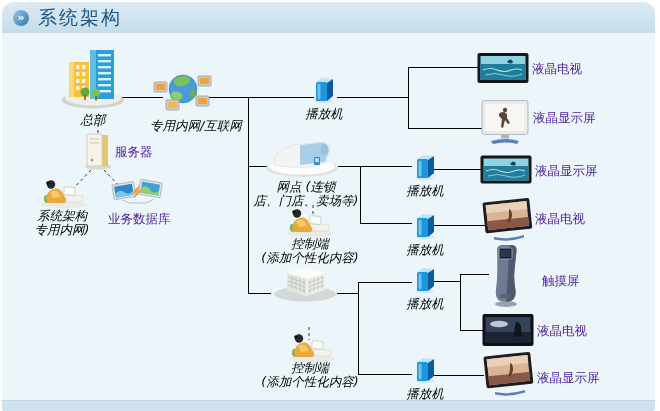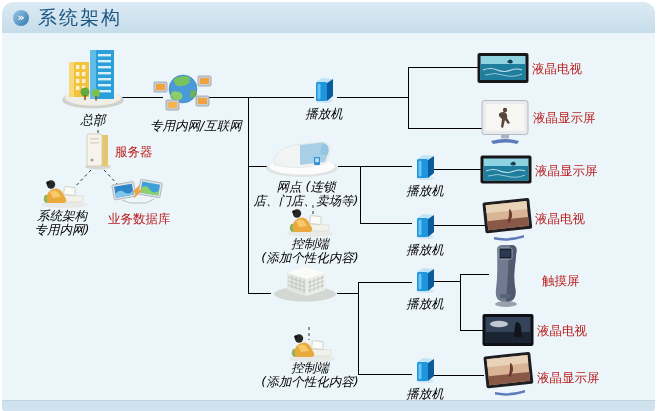--- a/index.html
+++ b/index.html
@@ -14,21 +14,21 @@
               background:linear-gradient(135deg,#9cc8e6,#2e77ad);color:#fff;
               font-size:11px;font-weight:bold;line-height:15px;text-align:center;
               margin-right:9px;flex:0 0 auto;}
   .page-title{color:#1b5583;font-size:19px;font-weight:normal;letter-spacing:2px;}
   .footer{position:absolute;left:0;right:0;bottom:0;height:10px;background:#cfe2ee;
           border-top:1px solid #bdd6e5;border-radius:0 0 3px 3px;}
   .canvas{position:absolute;left:0;top:0;width:660px;height:411px;}
   .lines{position:absolute;left:0;top:0;z-index:1;}
   .node{position:absolute;z-index:2;text-align:center;}
   .abs{position:absolute;z-index:2;}
-  .lbl{font-size:12.5px;line-height:13.5px;color:#b91c1c;white-space:nowrap;}
+  .lbl{font-size:12.5px;line-height:13.5px;color:#4c1d95;white-space:nowrap;}
   .lbl-c{font-size:12.5px;line-height:13.5px;color:#000;white-space:nowrap;text-align:center;font-style:italic;}
 </style>
 </head>
 <body>
 
 <div class="page">
   <div class="panel">
     <div class="titlebar">
       <span class="title-icon">»</span>
       <span class="page-title">系统架构</span>

